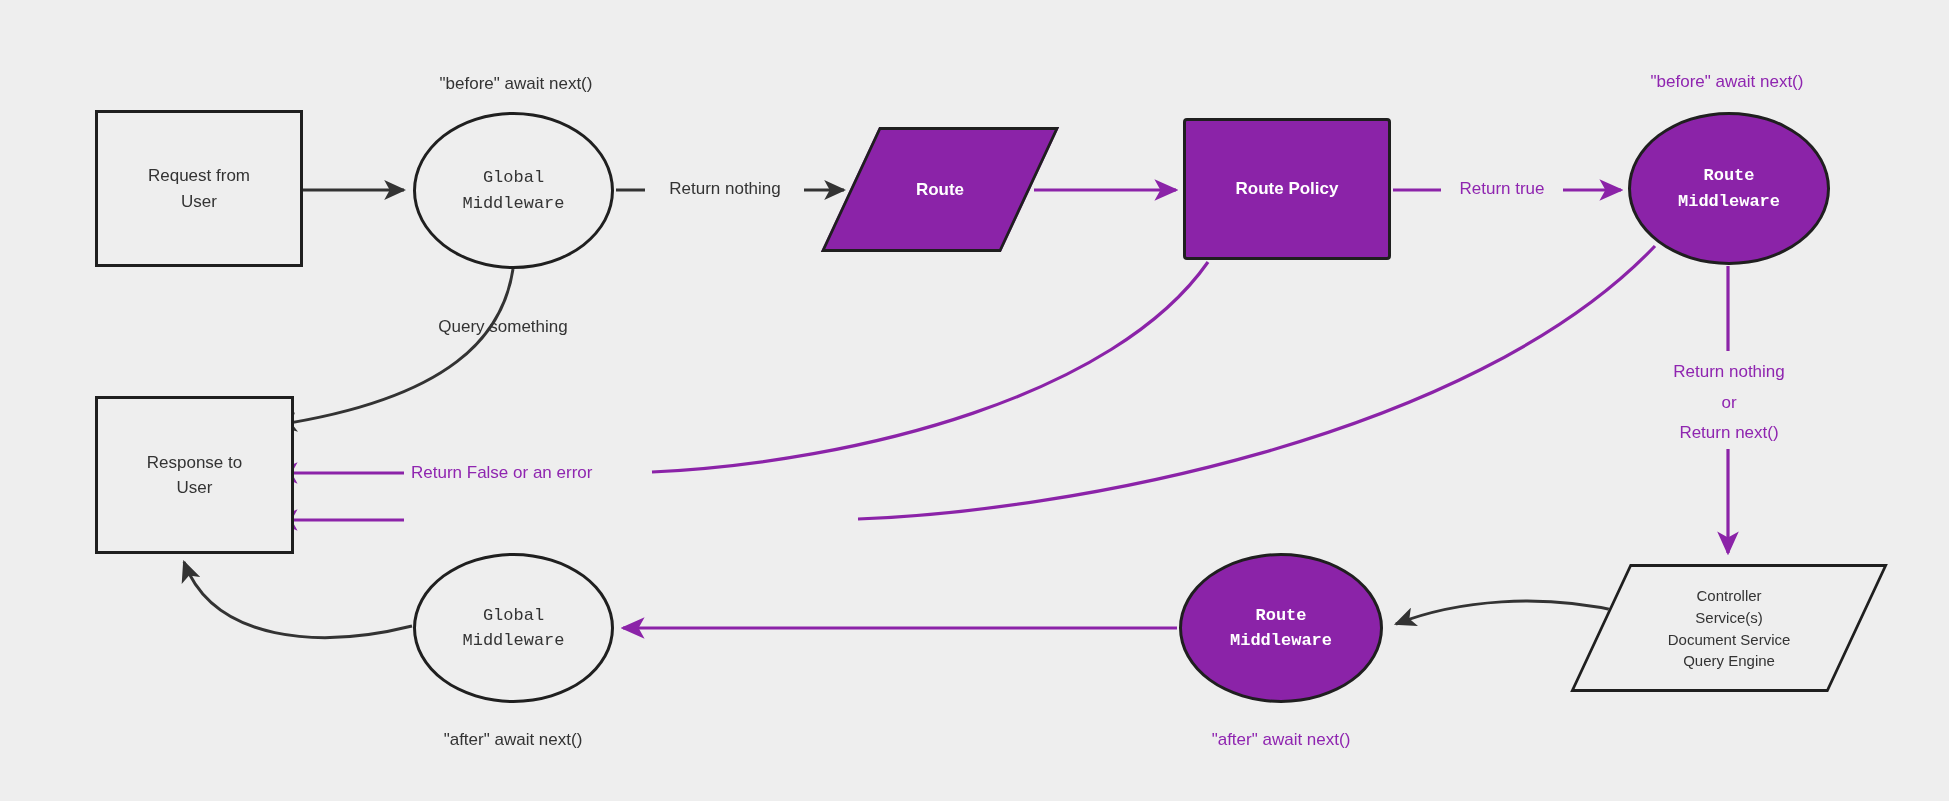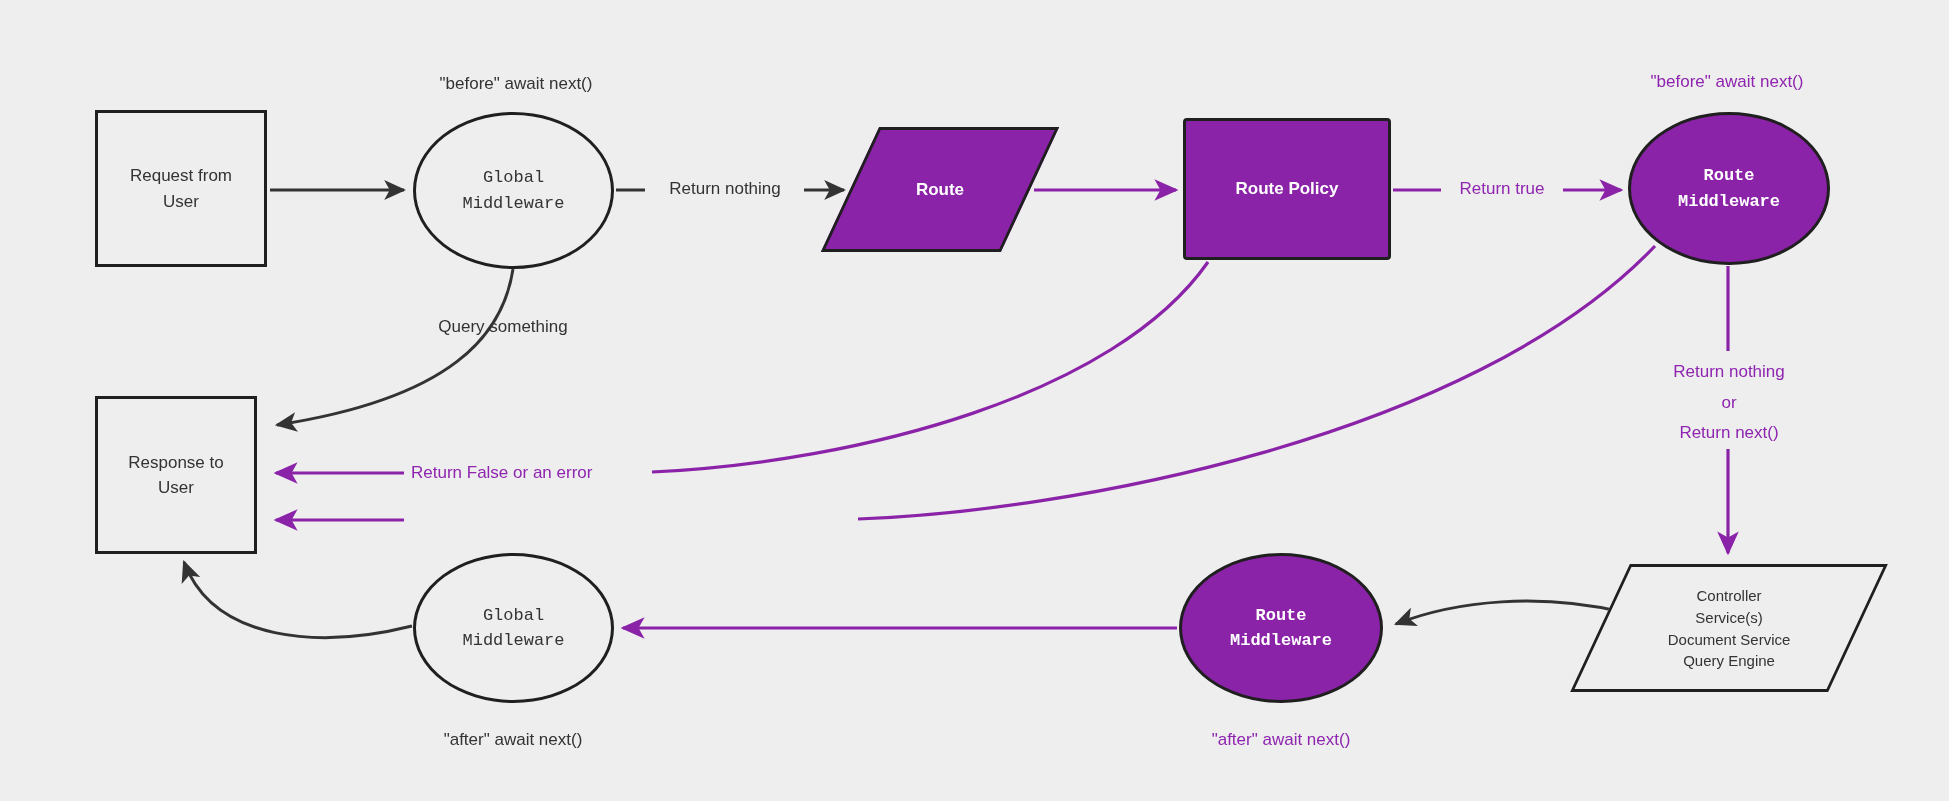--- a/index.html
+++ b/index.html
@@ -63,21 +63,21 @@
     <path class="stroke-purple" d="M 404 473 H 276" marker-end="url(#arrow-purple)"></path>
     <path class="stroke-purple" d="M 1655 246 C 1470 440 1060 512 858 519"></path>
     <path class="stroke-purple" d="M 404 520 H 276" marker-end="url(#arrow-purple)"></path>
     <path class="stroke-purple" d="M 1728 266 V 351"></path>
     <path class="stroke-purple" d="M 1728 449 V 553" marker-end="url(#arrow-purple)"></path>
     <path class="stroke-dark" d="M 1622 612 C 1540 593 1458 600 1396 624" marker-end="url(#arrow-dark)"></path>
     <path class="stroke-purple" d="M 1177 628 H 623" marker-end="url(#arrow-purple)"></path>
     <path class="stroke-dark" d="M 412 626 C 320 649 214 642 184 562" marker-end="url(#arrow-dark)"></path>
   </svg>
 
-  <div class="node rect" style="left:95px; top:110px; width:172px; height:157px;">Request from
+  <div class="node rect" style="left:95px; top:110px; width:208px; height:157px;">Request from
 User</div>
 
   <div class="node ellipse light-fill" style="left:413px; top:112px; width:201px; height:157px;">Global
 Middleware</div>
 
   <div class="node para purple-fill" style="left:850px; top:127px; width:180px; height:125px;">
     <span class="inner">Route</span>
   </div>
 
   <div class="node rounded purple-fill" style="left:1183px; top:118px; width:208px; height:142px;">Route Policy</div>
@@ -91,21 +91,21 @@
 Document Service
 Query Engine</span>
   </div>
 
   <div class="node ellipse purple-fill" style="left:1179px; top:553px; width:204px; height:150px;">Route
 Middleware</div>
 
   <div class="node ellipse light-fill" style="left:413px; top:553px; width:201px; height:150px;">Global
 Middleware</div>
 
-  <div class="node rect" style="left:95px; top:396px; width:162px; height:158px;">Response to
+  <div class="node rect" style="left:95px; top:396px; width:199px; height:158px;">Response to
 User</div>
 
   <div class="edge-label" style="left:516px; top:84px;">"before" await next()</div>
 
   <div class="edge-label" style="left:725px; top:189px;">Return nothing</div>
 
   <div class="edge-label purple" style="left:1502px; top:189px;">Return true</div>
 
   <div class="edge-label purple" style="left:1727px; top:82px;">"before" await next()</div>
 

